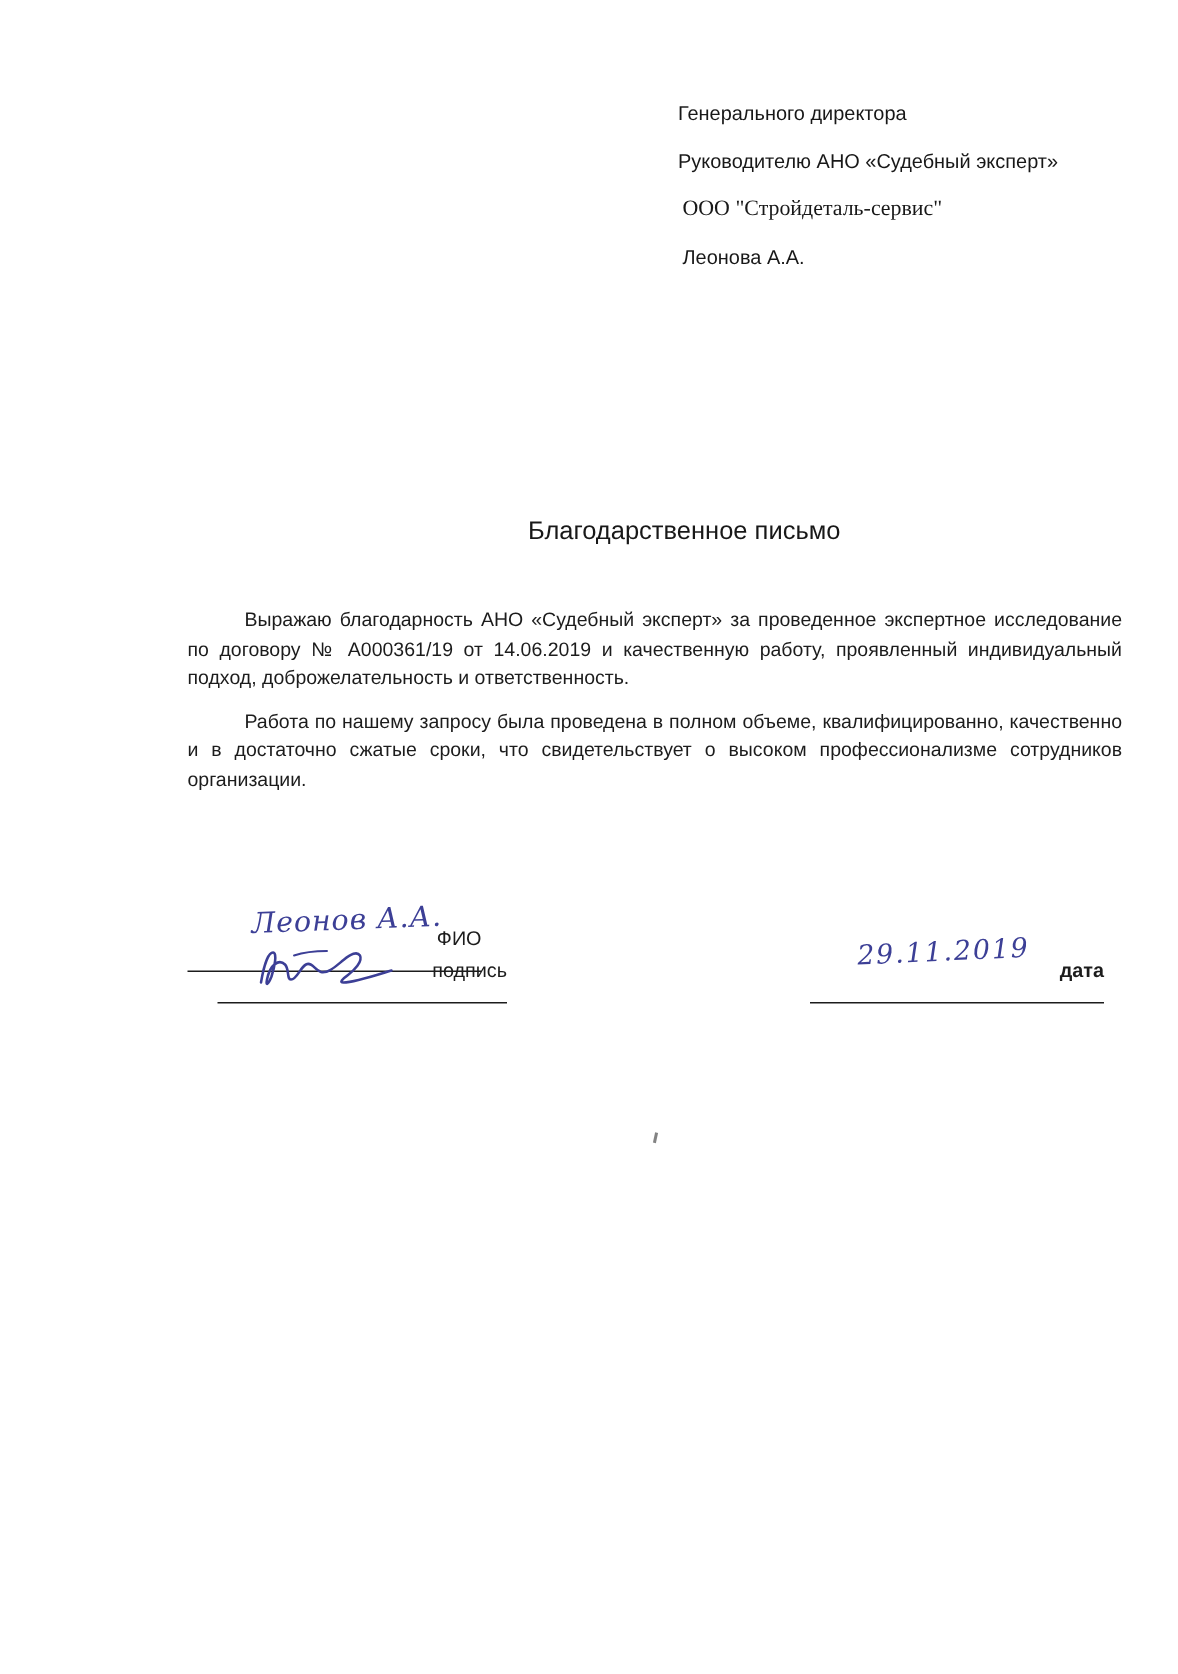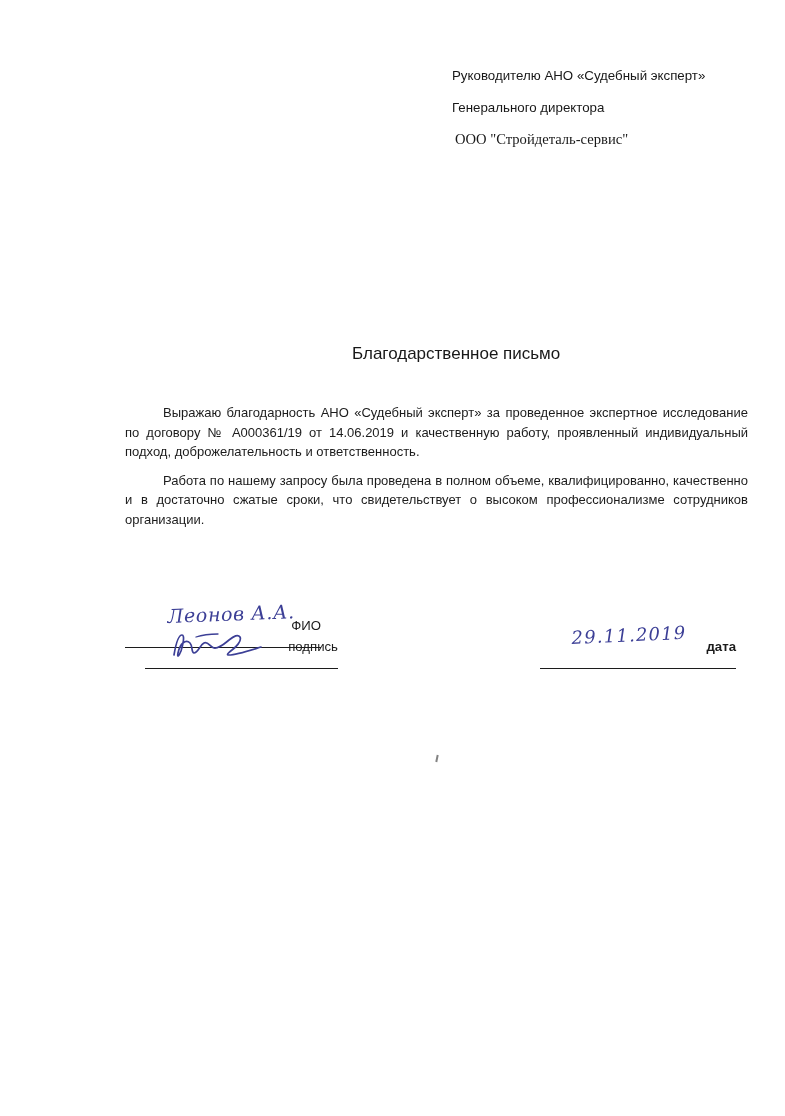--- a/index.html
+++ b/index.html
@@ -147,23 +147,24 @@
     transform: rotate(12deg);
     opacity: 0.75;
   }
 </style>
 </head>
 <body>
 
 <div id="page">
 
   <div id="addressee">
+    <div class="addressee-line">Генерального директора</div>
     <div class="addressee-line">Руководителю АНО «Судебный эксперт»</div>
-    <div class="addressee-line">Генерального директора</div>
     <div class="addressee-line serif">ООО "Стройдеталь-сервис"</div>
+    <div class="addressee-line indent">Леонова А.А.</div>
   </div>
 
   <div id="doc-title">Благодарственное письмо</div>
 
   <div id="body-text">
     <p class="para">Выражаю благодарность АНО «Судебный эксперт» за проведенное экспертное исследование по договору  № А000361/19 от 14.06.2019 и качественную работу, проявленный индивидуальный подход, доброжелательность и ответственность.</p>
     <p class="para">Работа по нашему запросу была проведена в полном объеме, квалифицированно, качественно и в достаточно сжатые сроки, что свидетельствует о высоком профессионализме сотрудников организации.</p>
   </div>
 
   <div id="signature-block">

